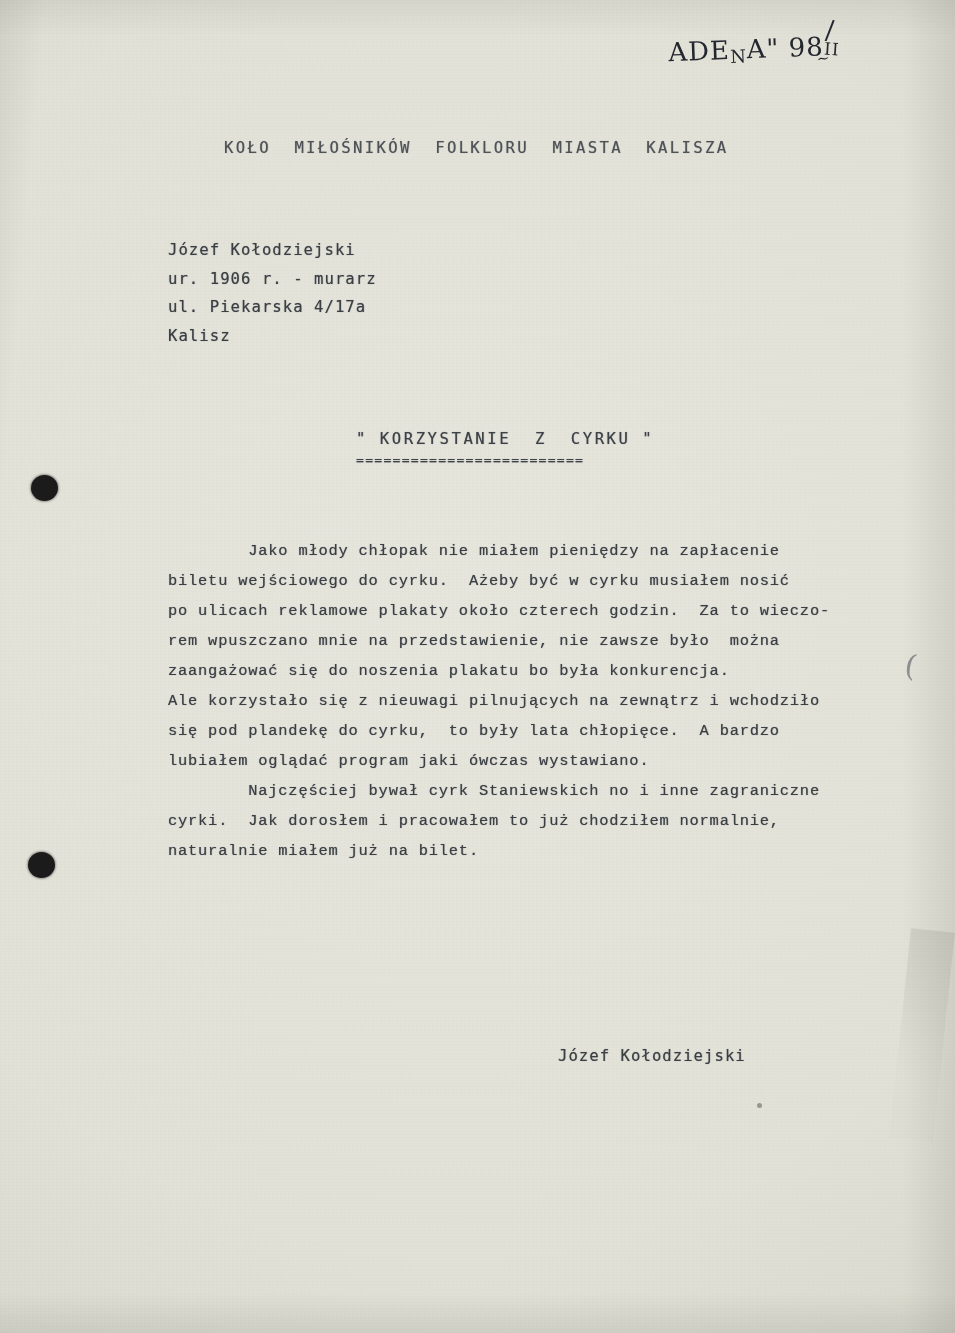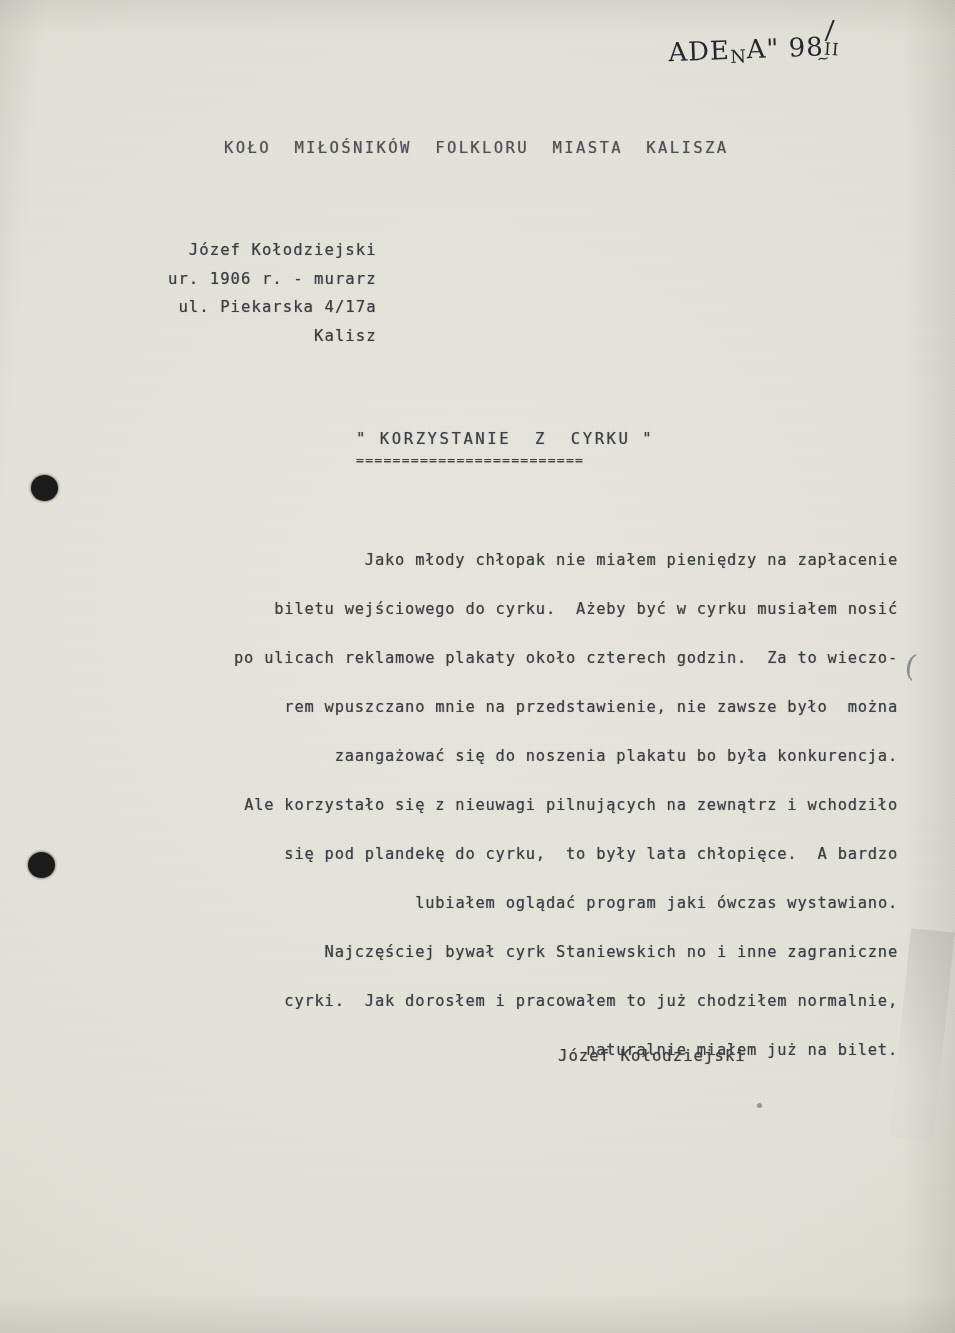--- a/index.html
+++ b/index.html
@@ -88,21 +88,20 @@
     transform: rotate(-4deg);
   }
 
   
   .tw {
     position: absolute;
     color: #3a3f44;
     font-family: "DejaVu Sans Mono", monospace;
     white-space: pre;
     text-shadow: 0 0 1px rgba(80,85,95,0.55), 0.5px 0.4px 0 rgba(70,75,85,0.25);
-    text-align: right;
   }
 
   #org-header {
     left: 224px;
     top: 139px;
     font-size: 15.5px;
     letter-spacing: 2.4px;
     color: #41464c;
     opacity: 0.92;
   }
@@ -129,21 +128,22 @@
     letter-spacing: 1.3px;
     color: #3f444a;
   }
 
   #body-text {
     left: 168px;
     top: 536px;
     width: 730px;
     font-size: 15.3px;
     letter-spacing: 0.85px;
-    line-height: 49px;
+    line-height: 30px;
+    font-family: Liberation Mono, monospace;
   }
 
   #signature {
     left: 558px;
     top: 1047px;
     font-size: 15.5px;
     letter-spacing: 1.1px;
   }
 
   

